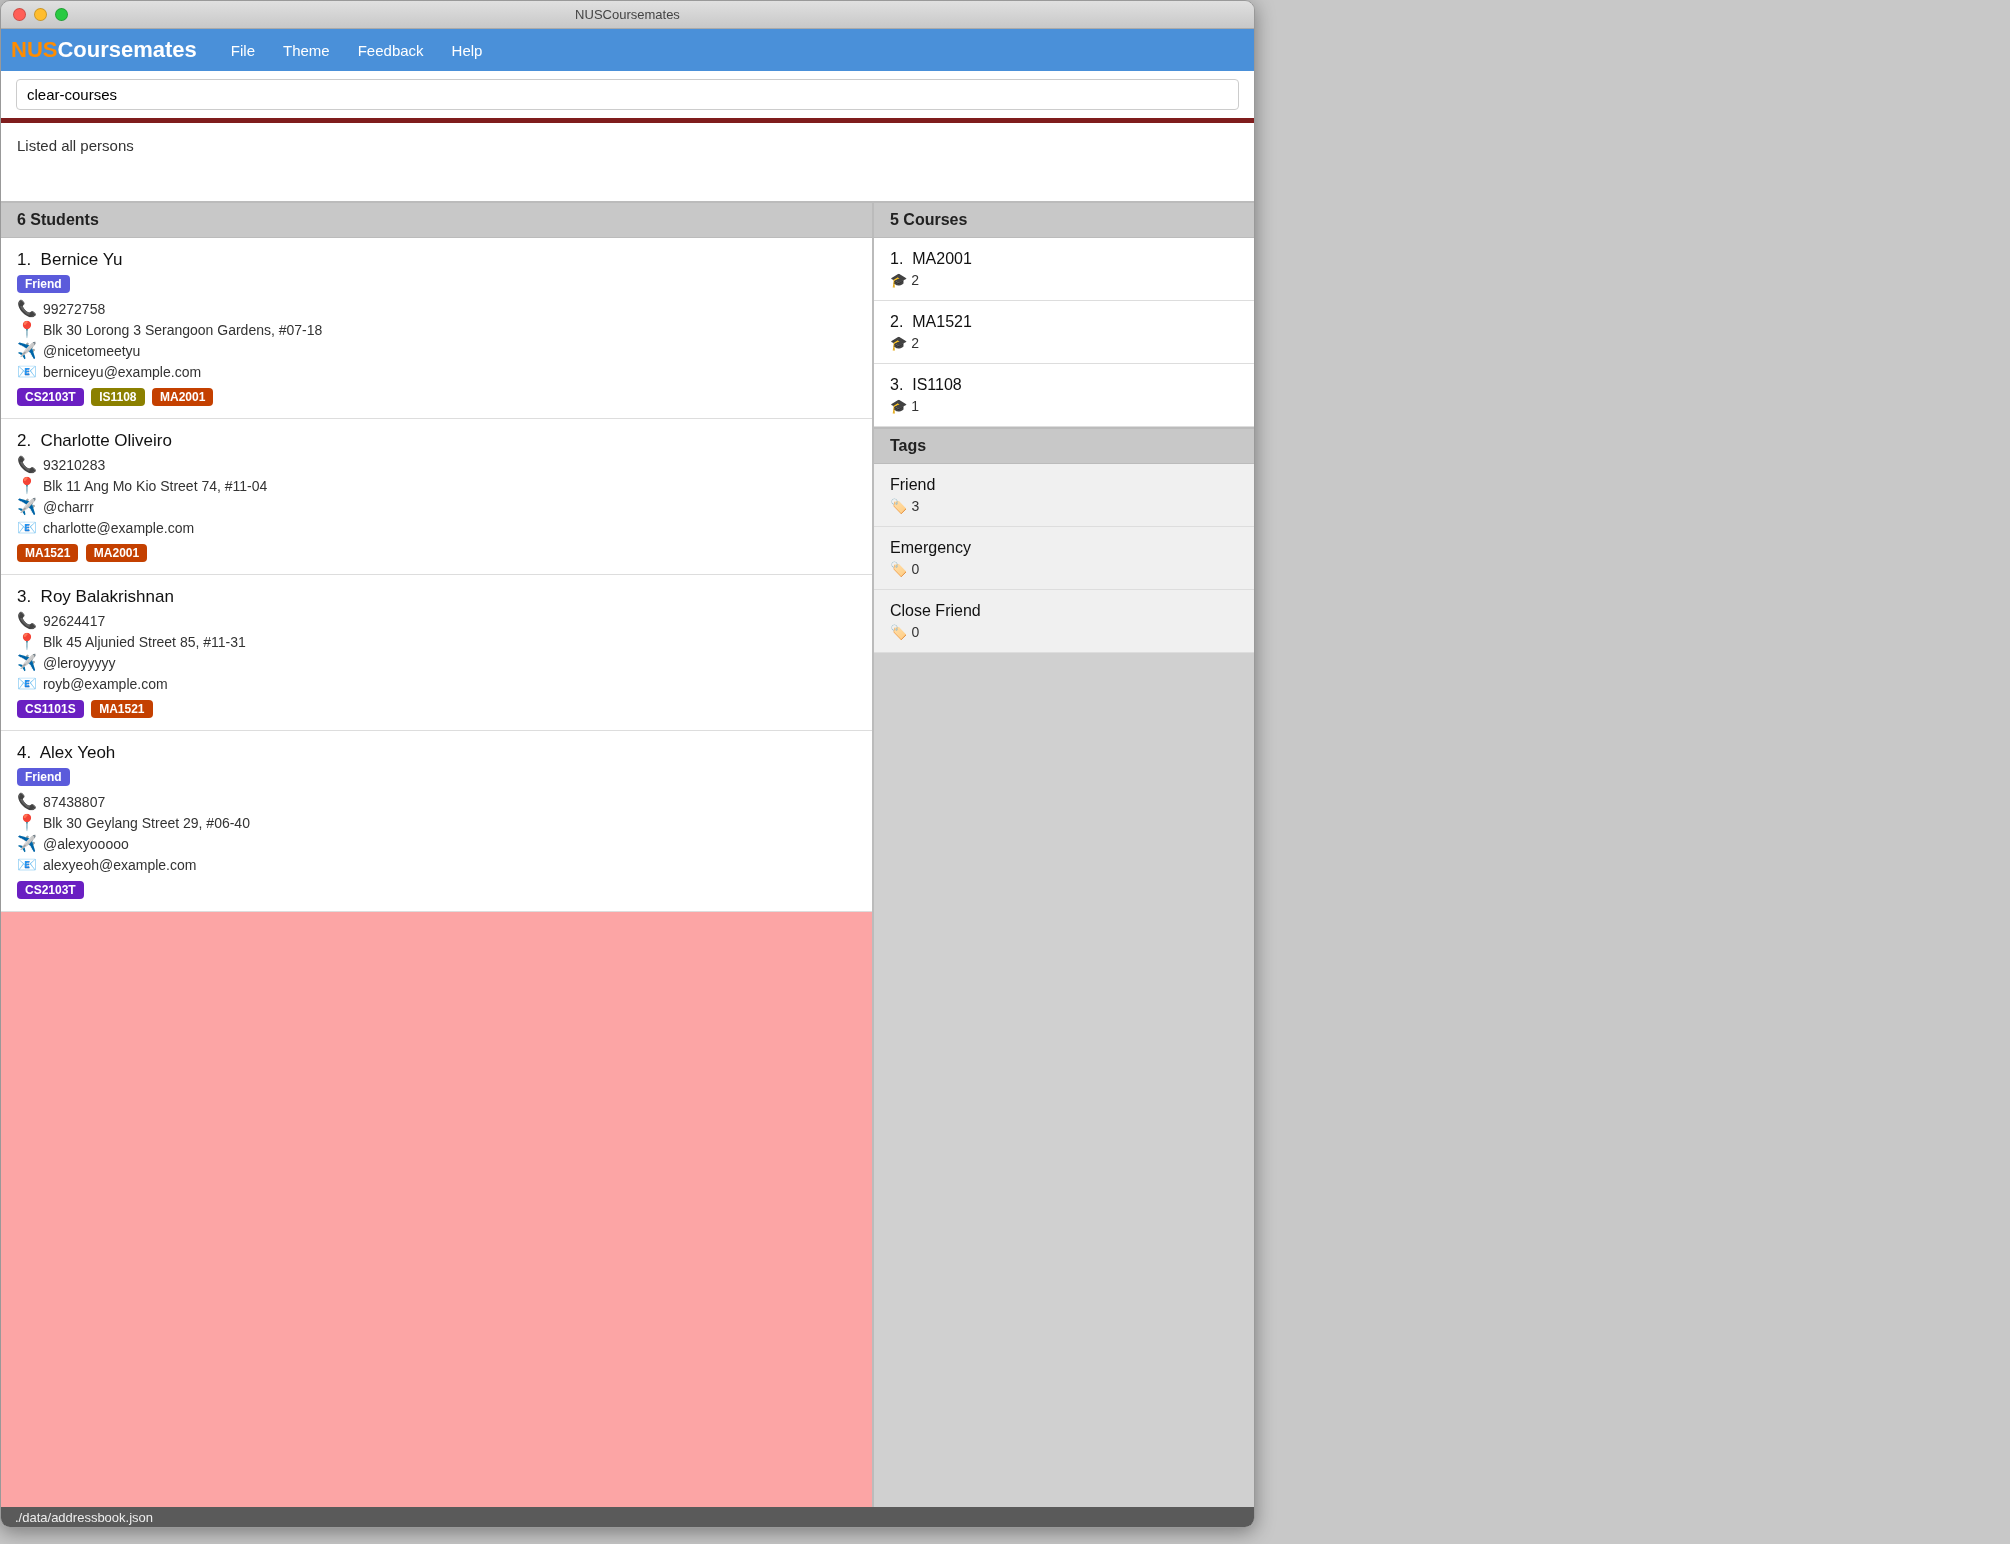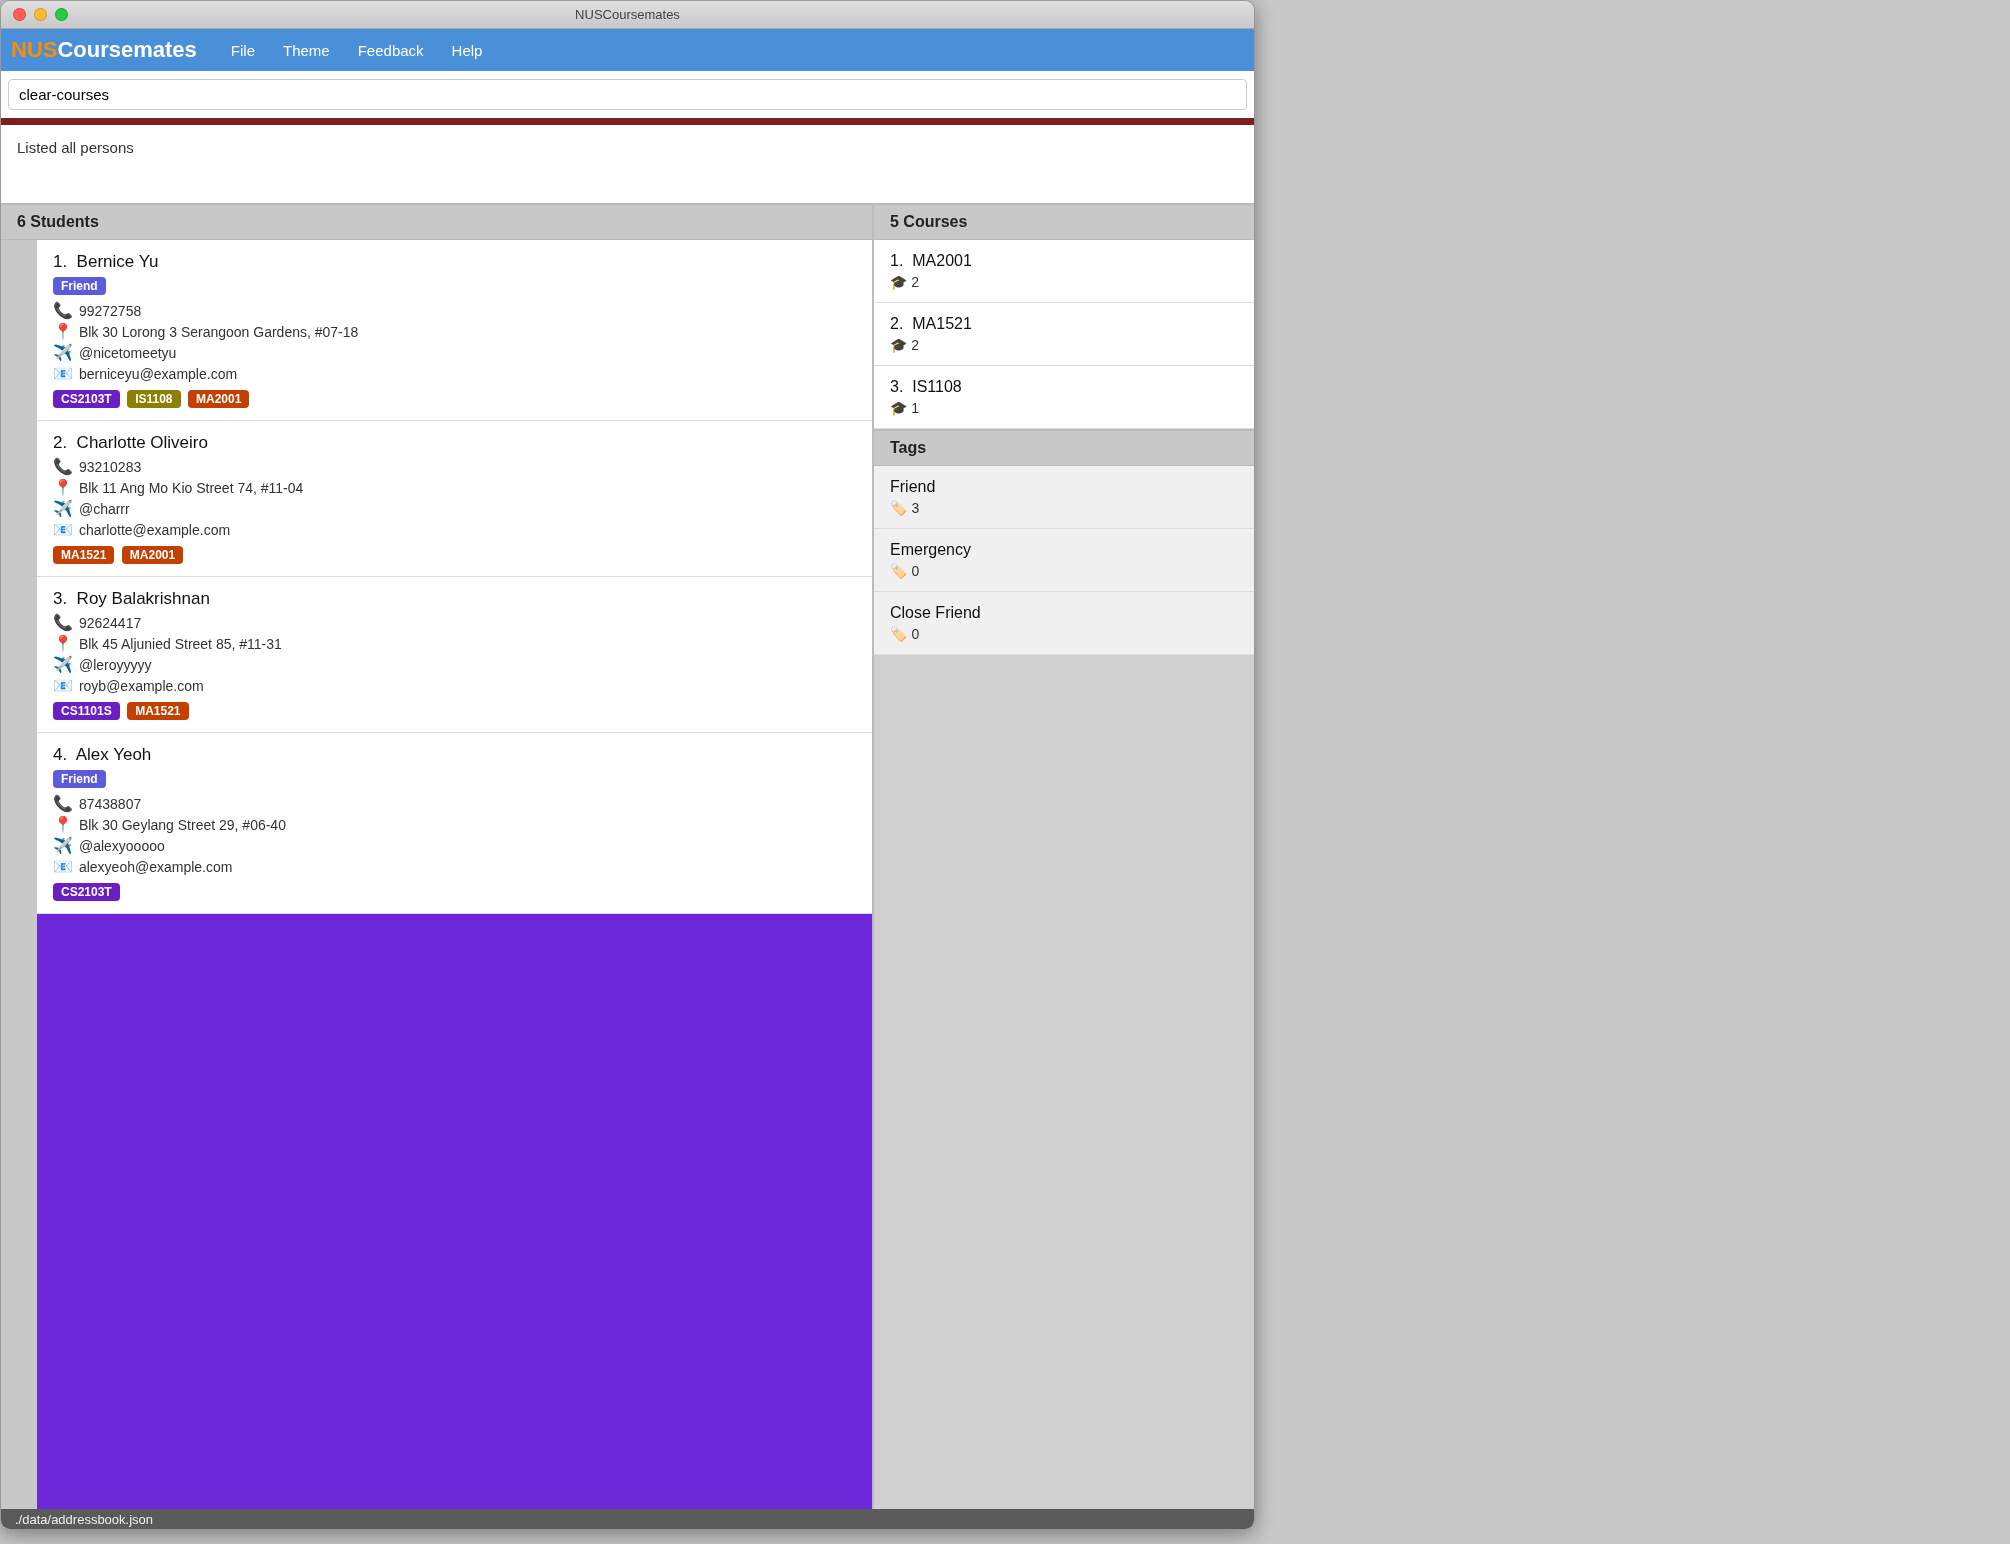--- a/index.html
+++ b/index.html
@@ -68,22 +68,22 @@
       padding: 0 14px;
       height: 29px;
       display: flex;
       align-items: center;
       cursor: pointer;
     }
 
     
     .search-area {
       background: #fff;
-      padding: 8px 7px;
-      border-bottom: 7px solid #7f1d1d;
+      padding: 8px 15px;
+      border-bottom: 5px solid #7f1d1d;
     }
     .search-input {
       width: 100%;
       border: 1px solid #ccc;
       border-radius: 4px;
       padding: 6px 10px;
       font-size: 15px;
       outline: none;
     }
 
@@ -111,22 +111,21 @@
       padding: 8px 16px;
       font-size: 16px;
       font-weight: 600;
       color: #222;
       border-bottom: 1px solid #bbb;
     }
 
     .students-list {
       flex: 1;
       overflow-y: auto;
-      background: #6d28d9;
-      margin-left: 36px;
+      background: #fca5a5;
     }
 
     .student-item {
       background: #fff;
       padding: 12px 16px;
       border-bottom: 1px solid #ddd;
     }
 
     .student-name {
       font-size: 17px;

